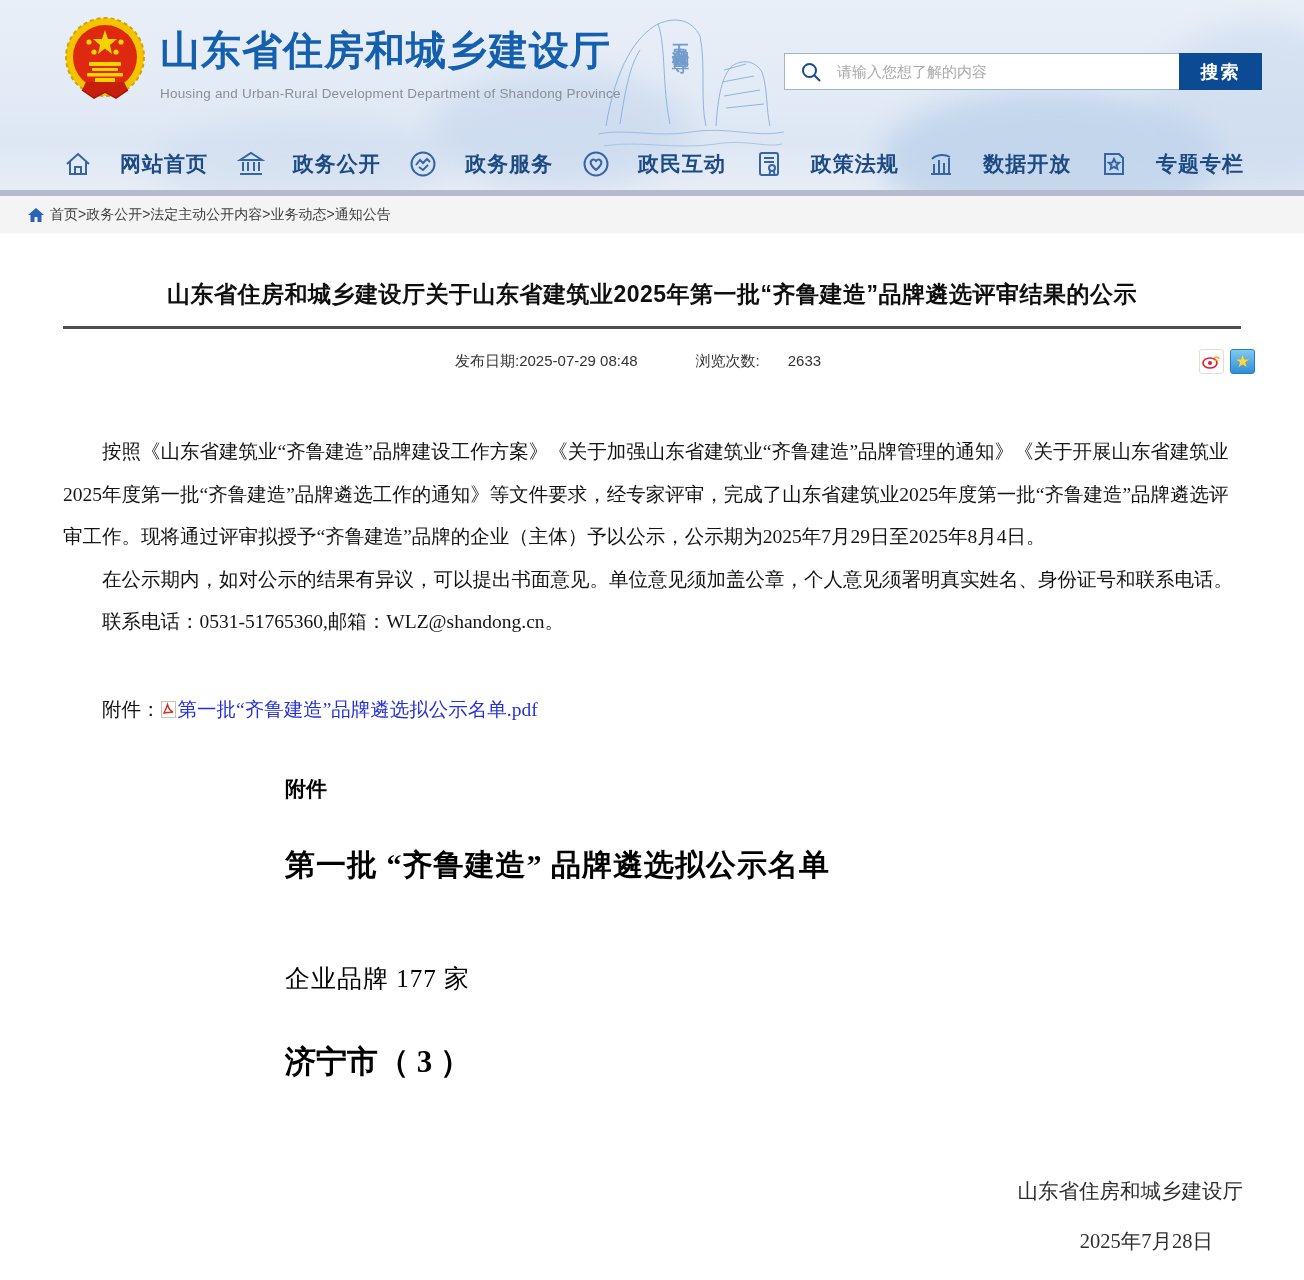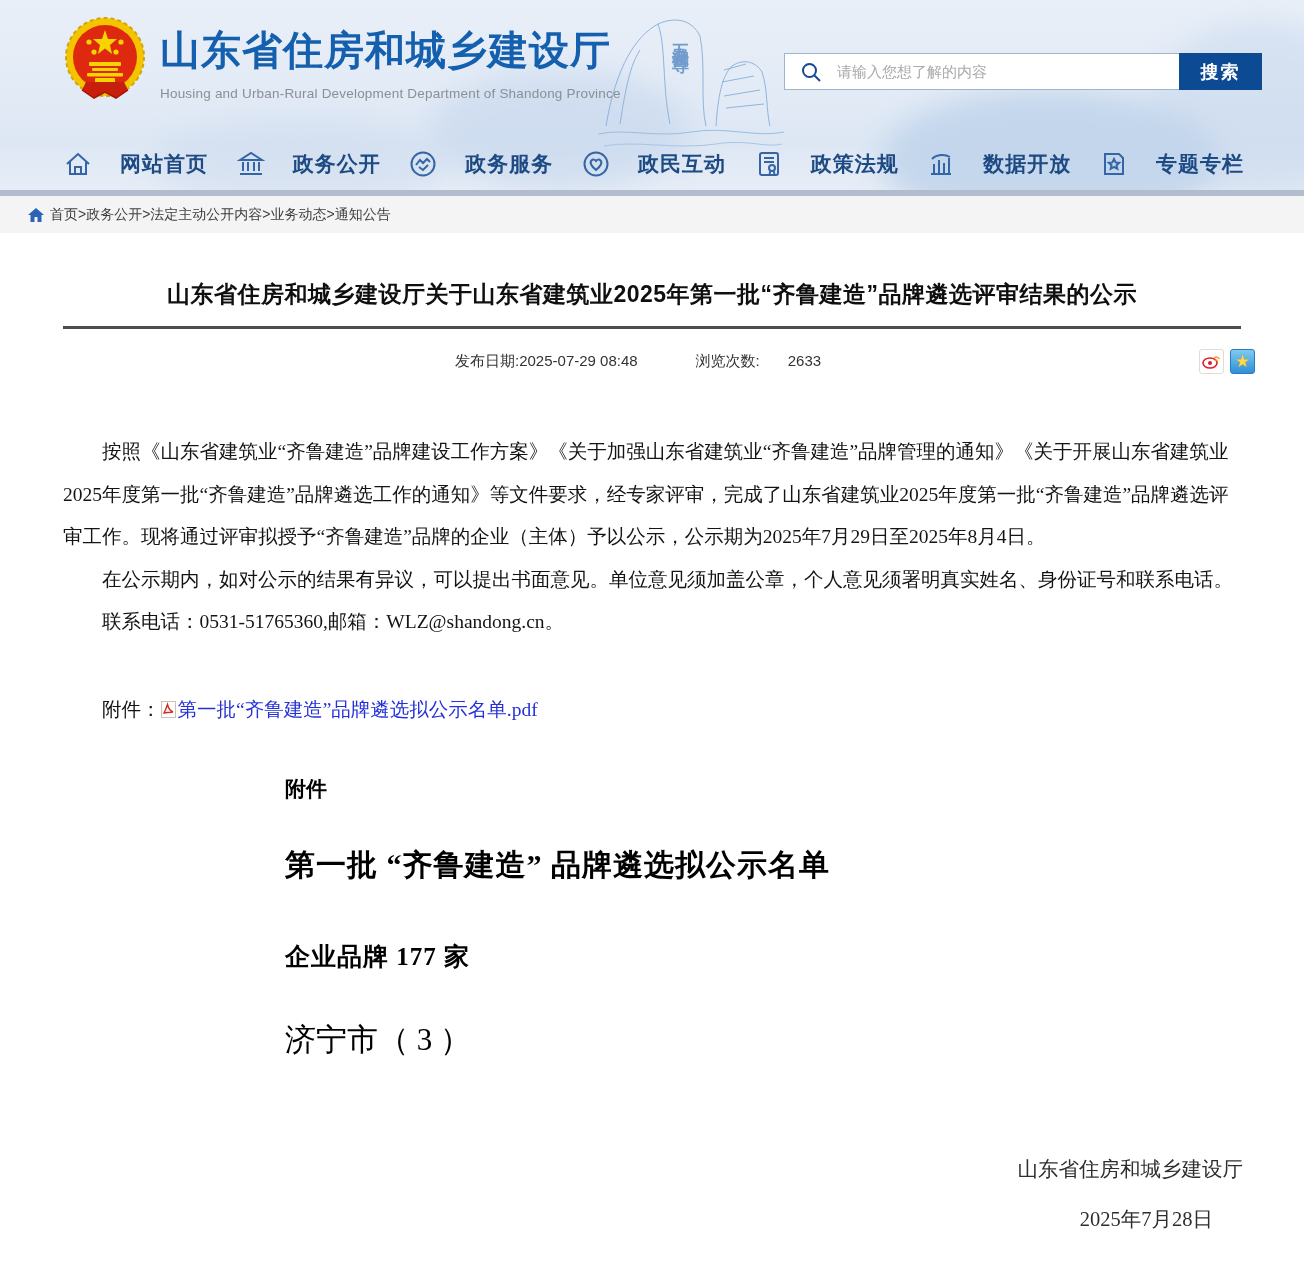--- a/index.html
+++ b/index.html
@@ -88,22 +88,22 @@
     font-size:19.5px; color:#141414; text-indent:2em;
   }
   .pdf-icon { display:inline-block; width:15px; height:17px; vertical-align:-2px; margin-right:2px; }
   .attachment-link { color:#2531d8; text-decoration:none; cursor:pointer; }
 
   
   .preview { margin-top:52px; margin-left:222px; width:976px; font-family:"Liberation Serif","DejaVu Serif",serif; color:#000; }
   .preview-label { font-size:21px; font-weight:bold; }
   .preview-main { width:776px; }
   .doc-title { margin-top:42px; font-size:30px; font-weight:bold; letter-spacing:1px; }
-  .doc-count { margin-top:54px; font-size:25px; font-weight:bold; letter-spacing:1px; }
-  .doc-city { margin-top:46px; font-size:31px; font-weight:normal; }
+  .doc-count { margin-top:76px; font-size:25px; font-weight:normal; letter-spacing:1px; }
+  .doc-city { margin-top:46px; font-size:31px; font-weight:bold; }
   .doc-company { margin-top:24px; font-size:38px; font-weight:bold; letter-spacing:2px; }
   .preview-footer { margin-top:94px; text-align:right; font-size:20.5px; color:#2e2e2e; padding-right:18px; }
   .sign-date { margin-top:22px; padding-right:30px; }
 </style>
 </head>
 <body>
 
 <div class="page">
 
   <div class="header-zone">

